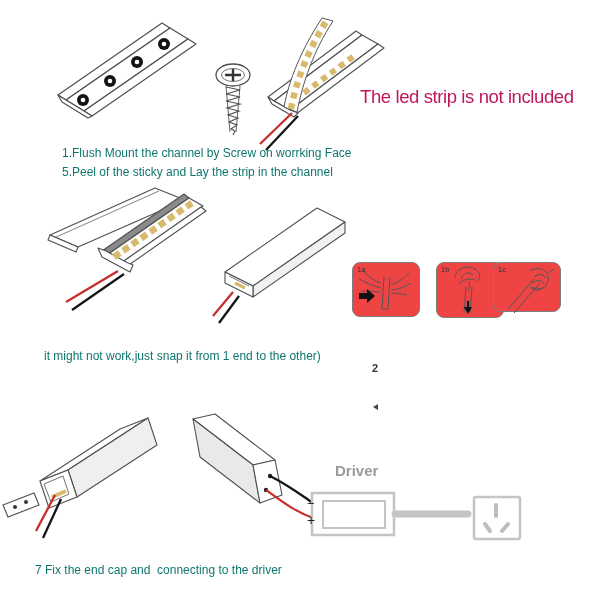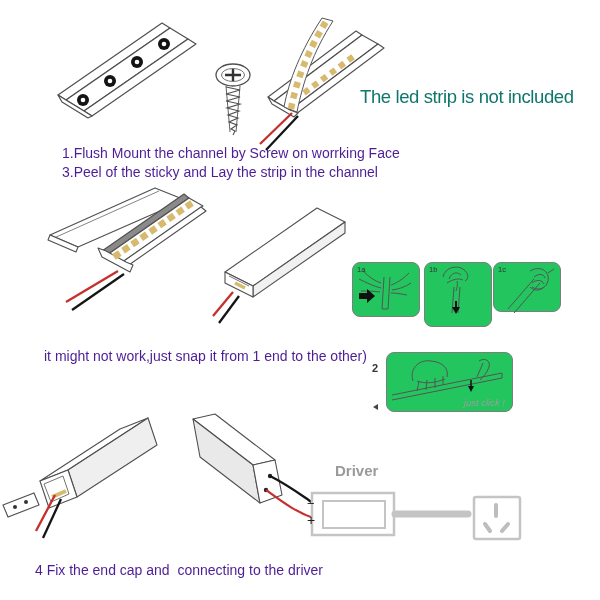--- a/index.html
+++ b/index.html
@@ -1,22 +1,22 @@
 <!DOCTYPE html>
 <html><head>
 <meta charset="utf-8">
 <style>
   html,body{margin:0;padding:0;background:#fff;}
   .sheet{position:relative;width:600px;height:600px;background:#ffffff;overflow:hidden;
          font-family:"Liberation Sans",sans-serif;}
   .fig{position:absolute;}
-  .txt{position:absolute;color:#4c1d95;font-size:14px;line-height:18.5px;white-space:pre;}
-  .notice{position:absolute;left:360px;top:86px;color:#0f766e;font-size:18.5px;
+  .txt{position:absolute;color:#0f766e;font-size:12px;line-height:18.5px;white-space:pre;}
+  .notice{position:absolute;left:360px;top:86px;color:#be185d;font-size:18.5px;
           letter-spacing:-0.4px;white-space:nowrap;text-align:center;}
-  .panel{position:absolute;border:1.3px solid #7d7d7d;border-radius:8px;background:#22c55e;
+  .panel{position:absolute;border:1.3px solid #7d7d7d;border-radius:8px;background:#ef4444;
          box-sizing:border-box;}
   .plabel{position:absolute;left:4px;top:2px;font-size:7.5px;color:#333;}
   .pnum{position:absolute;left:372px;top:362px;font-size:11px;font-weight:bold;color:#333;}
   .tri-left{position:absolute;left:373px;top:404px;width:0;height:0;
             border-top:3px solid transparent;border-bottom:3px solid transparent;
             border-right:5px solid #444;}
   svg text{font-family:"Liberation Sans",sans-serif;}
   .caption-it{font-style:italic;}
 </style>
 </head>
@@ -64,21 +64,21 @@
     </g>
     <g fill="none" stroke-width="2.3">
       <path d="M44,105 L12,136" stroke="#c6302c"></path>
       <path d="M50,108 L18,142" stroke="#151515"></path>
     </g>
   </svg>
 
   <div class="notice">The led strip is not included</div>
 
   <div class="txt" style="left:62px;top:144px">1.Flush Mount the channel by Screw on worrking Face</div>
-  <div class="txt" style="left:62px;top:163px">3.Peel of the sticky and Lay the strip in the channel</div>
+  <div class="txt" style="left:62px;top:163px">5.Peel of the sticky and Lay the strip in the channel</div>
 
   <svg class="fig" style="left:40px;top:183px" width="170" height="135" viewBox="0 0 170 135">
     <g stroke="#4f4f4f" stroke-width="1.1" fill="#ffffff" stroke-linejoin="round">
       <polygon points="10,52 115,5 145,17 38,64"></polygon>
       <line x1="14" y1="55" x2="119" y2="8" stroke-width="0.7"></line>
       <polygon points="10,52 38,64 36,69 8,57"></polygon>
     </g>
     <g stroke="#4f4f4f" stroke-width="1.1" stroke-linejoin="round">
       <polygon points="62,68 144,11 149,15 67,72" fill="#8a8a8a"></polygon>
       <polygon points="67,72 149,15 163,23 81,80" fill="#ffffff"></polygon>
@@ -111,21 +111,21 @@
     <svg width="66" height="52" viewBox="0 0 66 52">
       <g stroke="#555" stroke-width="1" fill="none">
         <path d="M31,14 L29,46 M37,14 L35,46 M29,46 L35,46"></path>
         <path d="M10,8 C16,14 22,18 28,20 M6,16 C14,20 20,23 28,25 M8,28 C14,28 20,28 27,29"></path>
         <path d="M56,10 C50,16 44,20 38,22 M58,20 C52,24 46,26 39,27 M54,32 C48,31 44,30 38,30"></path>
       </g>
       <polygon points="6,30 14,30 14,26 22,33 14,40 14,36 6,36" fill="#111"></polygon>
     </svg>
   </div>
 
-  <div class="panel" style="left:424px;top:262px;width:68px;height:65px">
+  <div class="panel" style="left:436px;top:262px;width:68px;height:56px">
     <span class="plabel">1b</span>
     <svg width="66" height="52" viewBox="0 0 66 52">
       <g stroke="#555" stroke-width="1" fill="none">
         <path d="M29,24 L27,50 M35,24 L33,50"></path>
         <path d="M18,14 C20,4 32,2 38,6 C44,10 44,16 40,18"></path>
         <path d="M24,16 C26,10 32,8 36,12 M22,20 C28,16 34,15 38,17 M32,18 C33,22 32,25 31,28"></path>
       </g>
       <line x1="31" y1="38" x2="31" y2="44" stroke="#111" stroke-width="2"></line>
       <polygon points="27,44 35,44 31,51" fill="#111"></polygon>
     </svg>
@@ -139,34 +139,20 @@
         <path d="M36,8 C46,2 56,8 54,18 C52,26 44,28 38,24"></path>
         <path d="M40,14 C45,10 50,11 51,15 M38,20 C43,16 48,17 50,21 M36,24 C40,28 46,28 50,24"></path>
         <path d="M54,10 L60,6"></path>
       </g>
     </svg>
   </div>
 
   <div class="txt" style="left:44px;top:347px">it might not work,just snap it from 1 end to the other)</div>
 
   <div class="pnum">2</div>
-  <div class="panel" style="left:386px;top:352px;width:127px;height:60px">
-    <svg width="125" height="57" viewBox="0 0 125 57">
-      <g stroke="#555" stroke-width="1" fill="none">
-        <path d="M5,42 L115,20 M5,47 L115,25 M115,20 L115,25"></path>
-        <path d="M26,28 C22,16 32,6 44,8 C56,9 62,16 60,24"></path>
-        <path d="M32,28 L30,38 M40,27 L39,37 M48,25 L48,35 M56,23 L56,32"></path>
-        <path d="M30,28 C38,31 48,30 58,26"></path>
-        <path d="M92,8 C98,4 104,8 102,14 C100,20 96,24 93,27 M96,10 L90,24"></path>
-      </g>
-      <line x1="84" y1="27" x2="84" y2="33" stroke="#111" stroke-width="1.5"></line>
-      <polygon points="81,33 87,33 84,39" fill="#111"></polygon>
-      <text x="118" y="53" text-anchor="end" font-size="9.5" fill="#9e9e9e" class="caption-it">just click !</text>
-    </svg>
-  </div>
   <div class="tri-left"></div>
 
   <svg class="fig" style="left:0px;top:413px" width="185" height="150" viewBox="0 0 185 150">
     <g stroke="#4f4f4f" stroke-width="1.1" stroke-linejoin="round">
       <polygon points="40,68 120,16 148,5 68,57" fill="#ffffff"></polygon>
       <polygon points="68,57 148,5 157,32 77,84" fill="#efefef"></polygon>
       <polygon points="40,68 68,57 77,84 49,95" fill="#ffffff"></polygon>
       <polygon points="44,71 63,63 69,81 51,89" fill="none" stroke-width="0.8"></polygon>
     </g>
     <line x1="52" y1="84" x2="66" y2="78" stroke="#d8ba6e" stroke-width="4"></line>
@@ -204,15 +190,15 @@
     <g>
       <rect x="289" y="84" width="46" height="42" rx="2" fill="#ffffff" stroke="#c4c4c4" stroke-width="2.5"></rect>
       <g stroke="#bdbdbd" stroke-width="4" stroke-linecap="round">
         <line x1="311" y1="92" x2="311" y2="103"></line>
         <line x1="300" y1="111" x2="305" y2="118"></line>
         <line x1="323" y1="111" x2="317" y2="118"></line>
       </g>
     </g>
   </svg>
 
-  <div class="txt" style="left:35px;top:561px">4 Fix the end cap and  connecting to the driver</div>
+  <div class="txt" style="left:35px;top:561px">7 Fix the end cap and  connecting to the driver</div>
 
 </div>
 
 </body></html>

